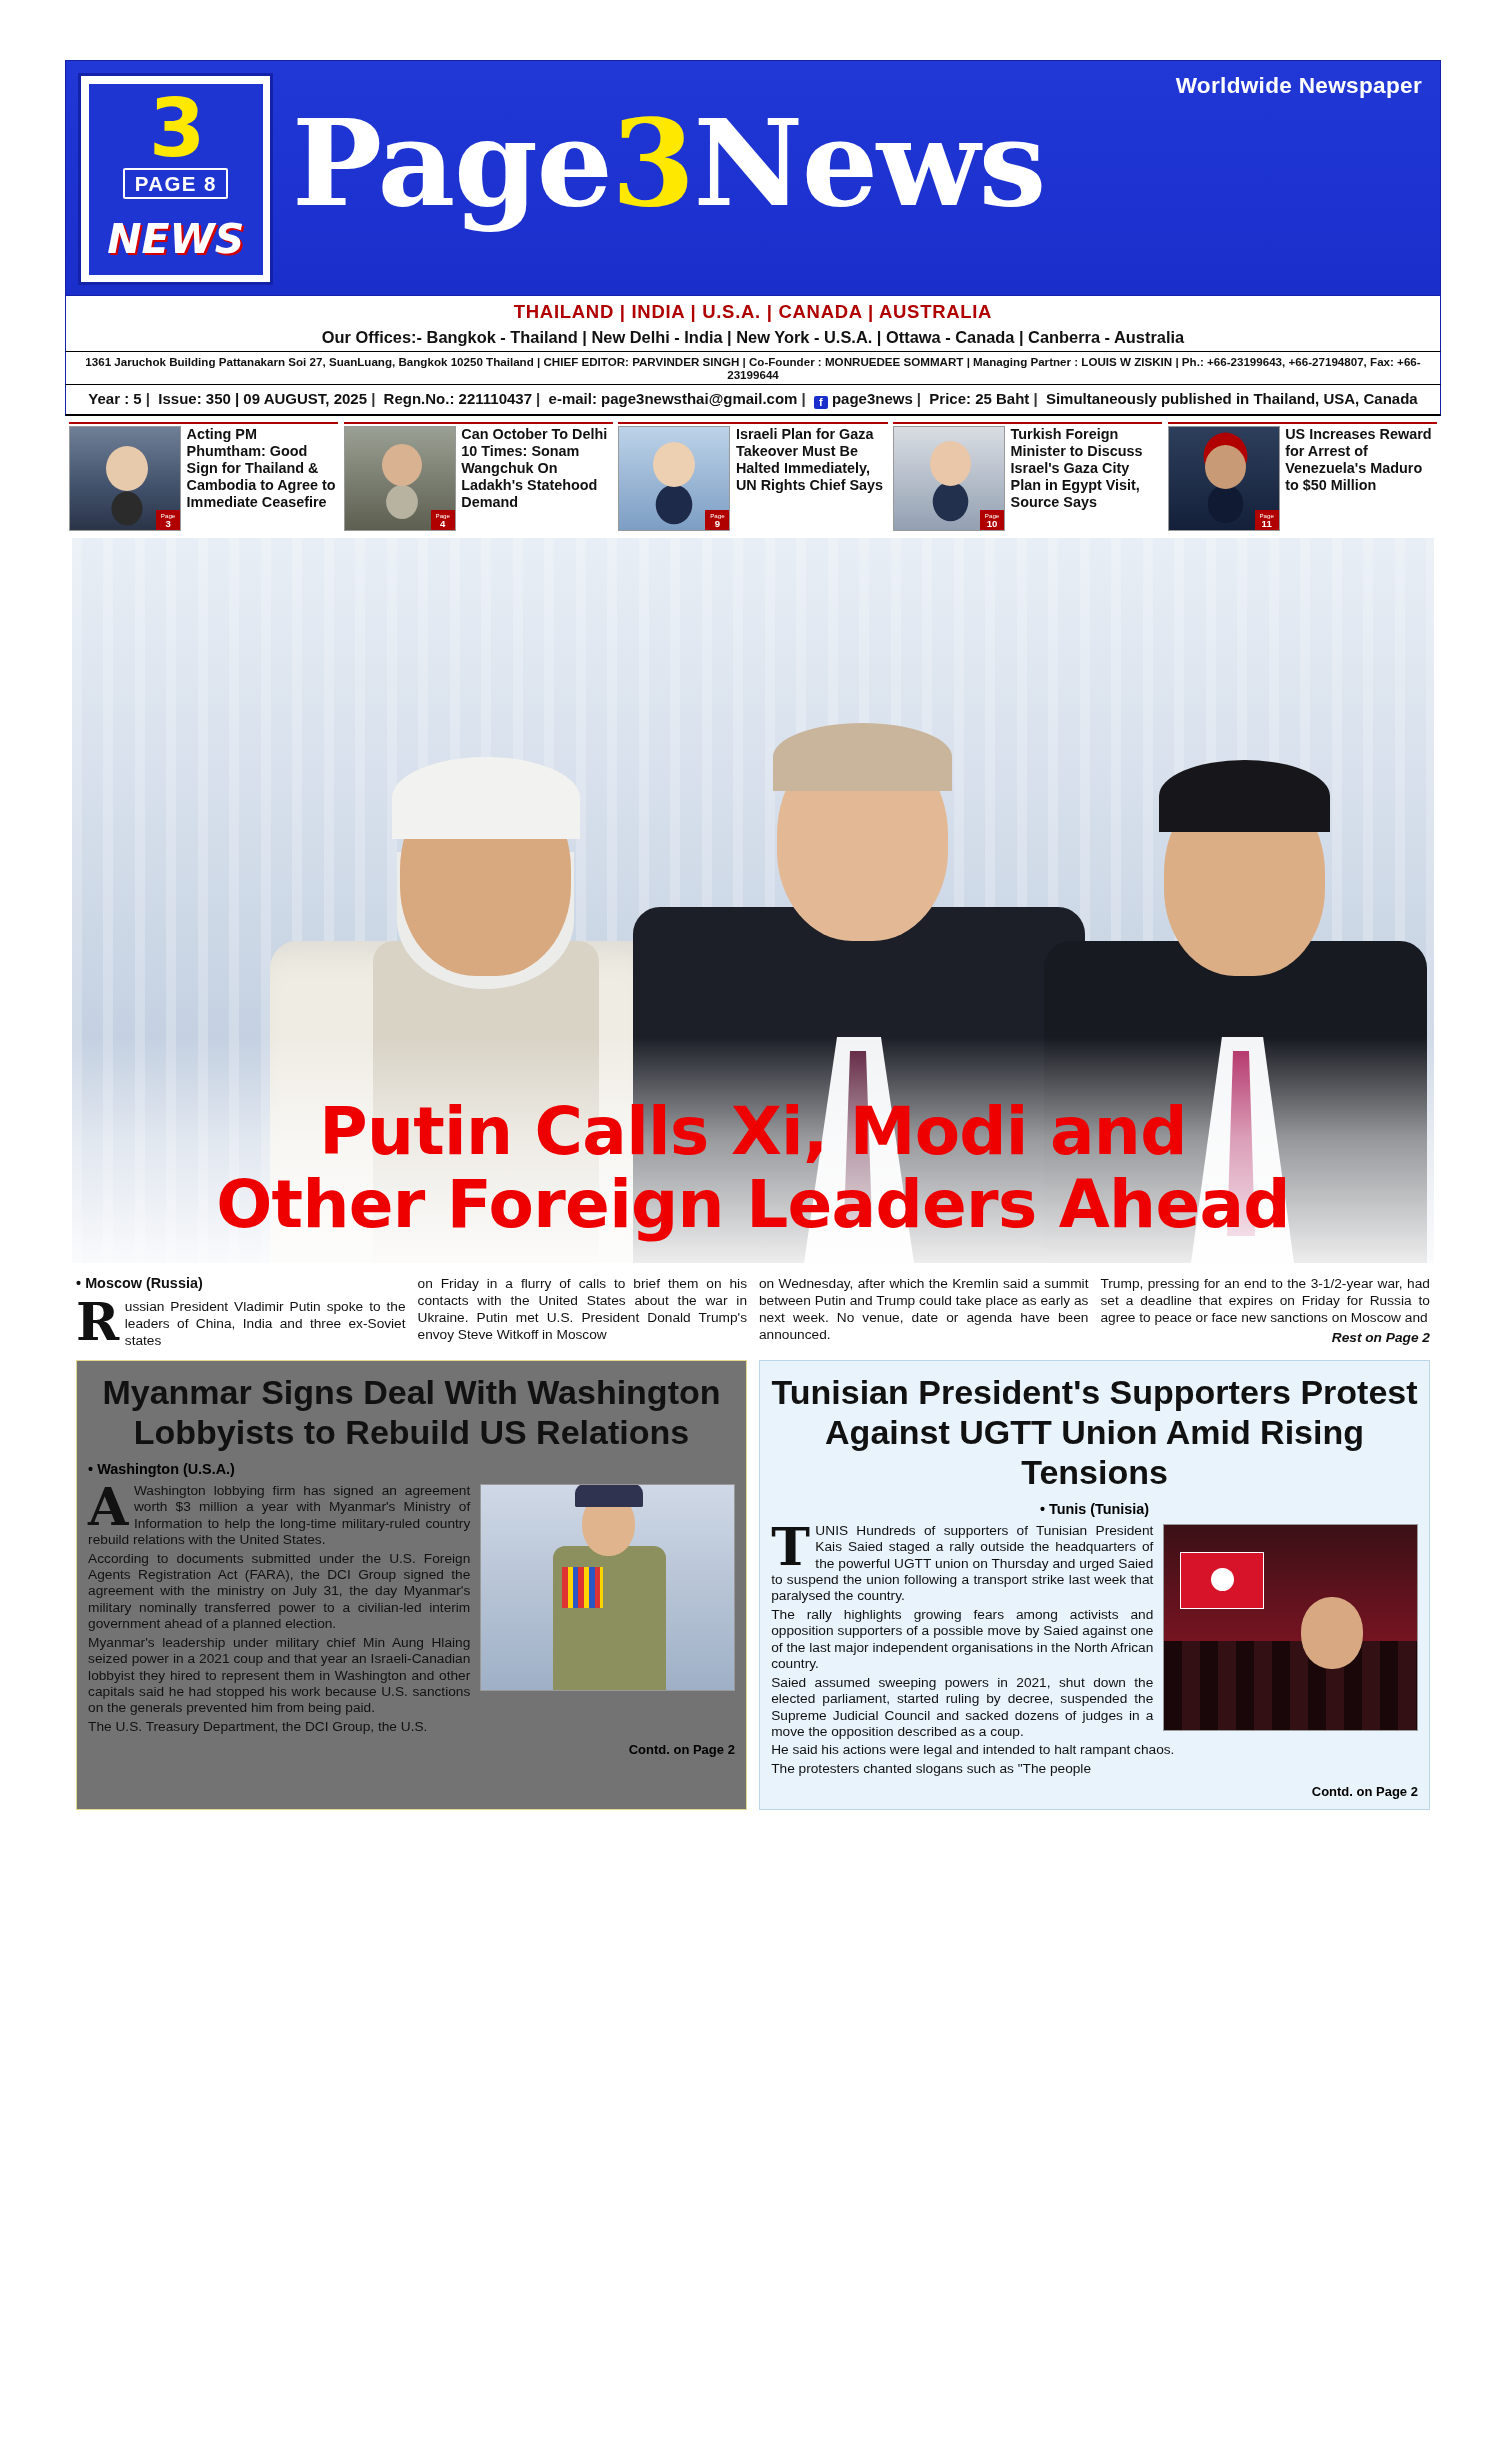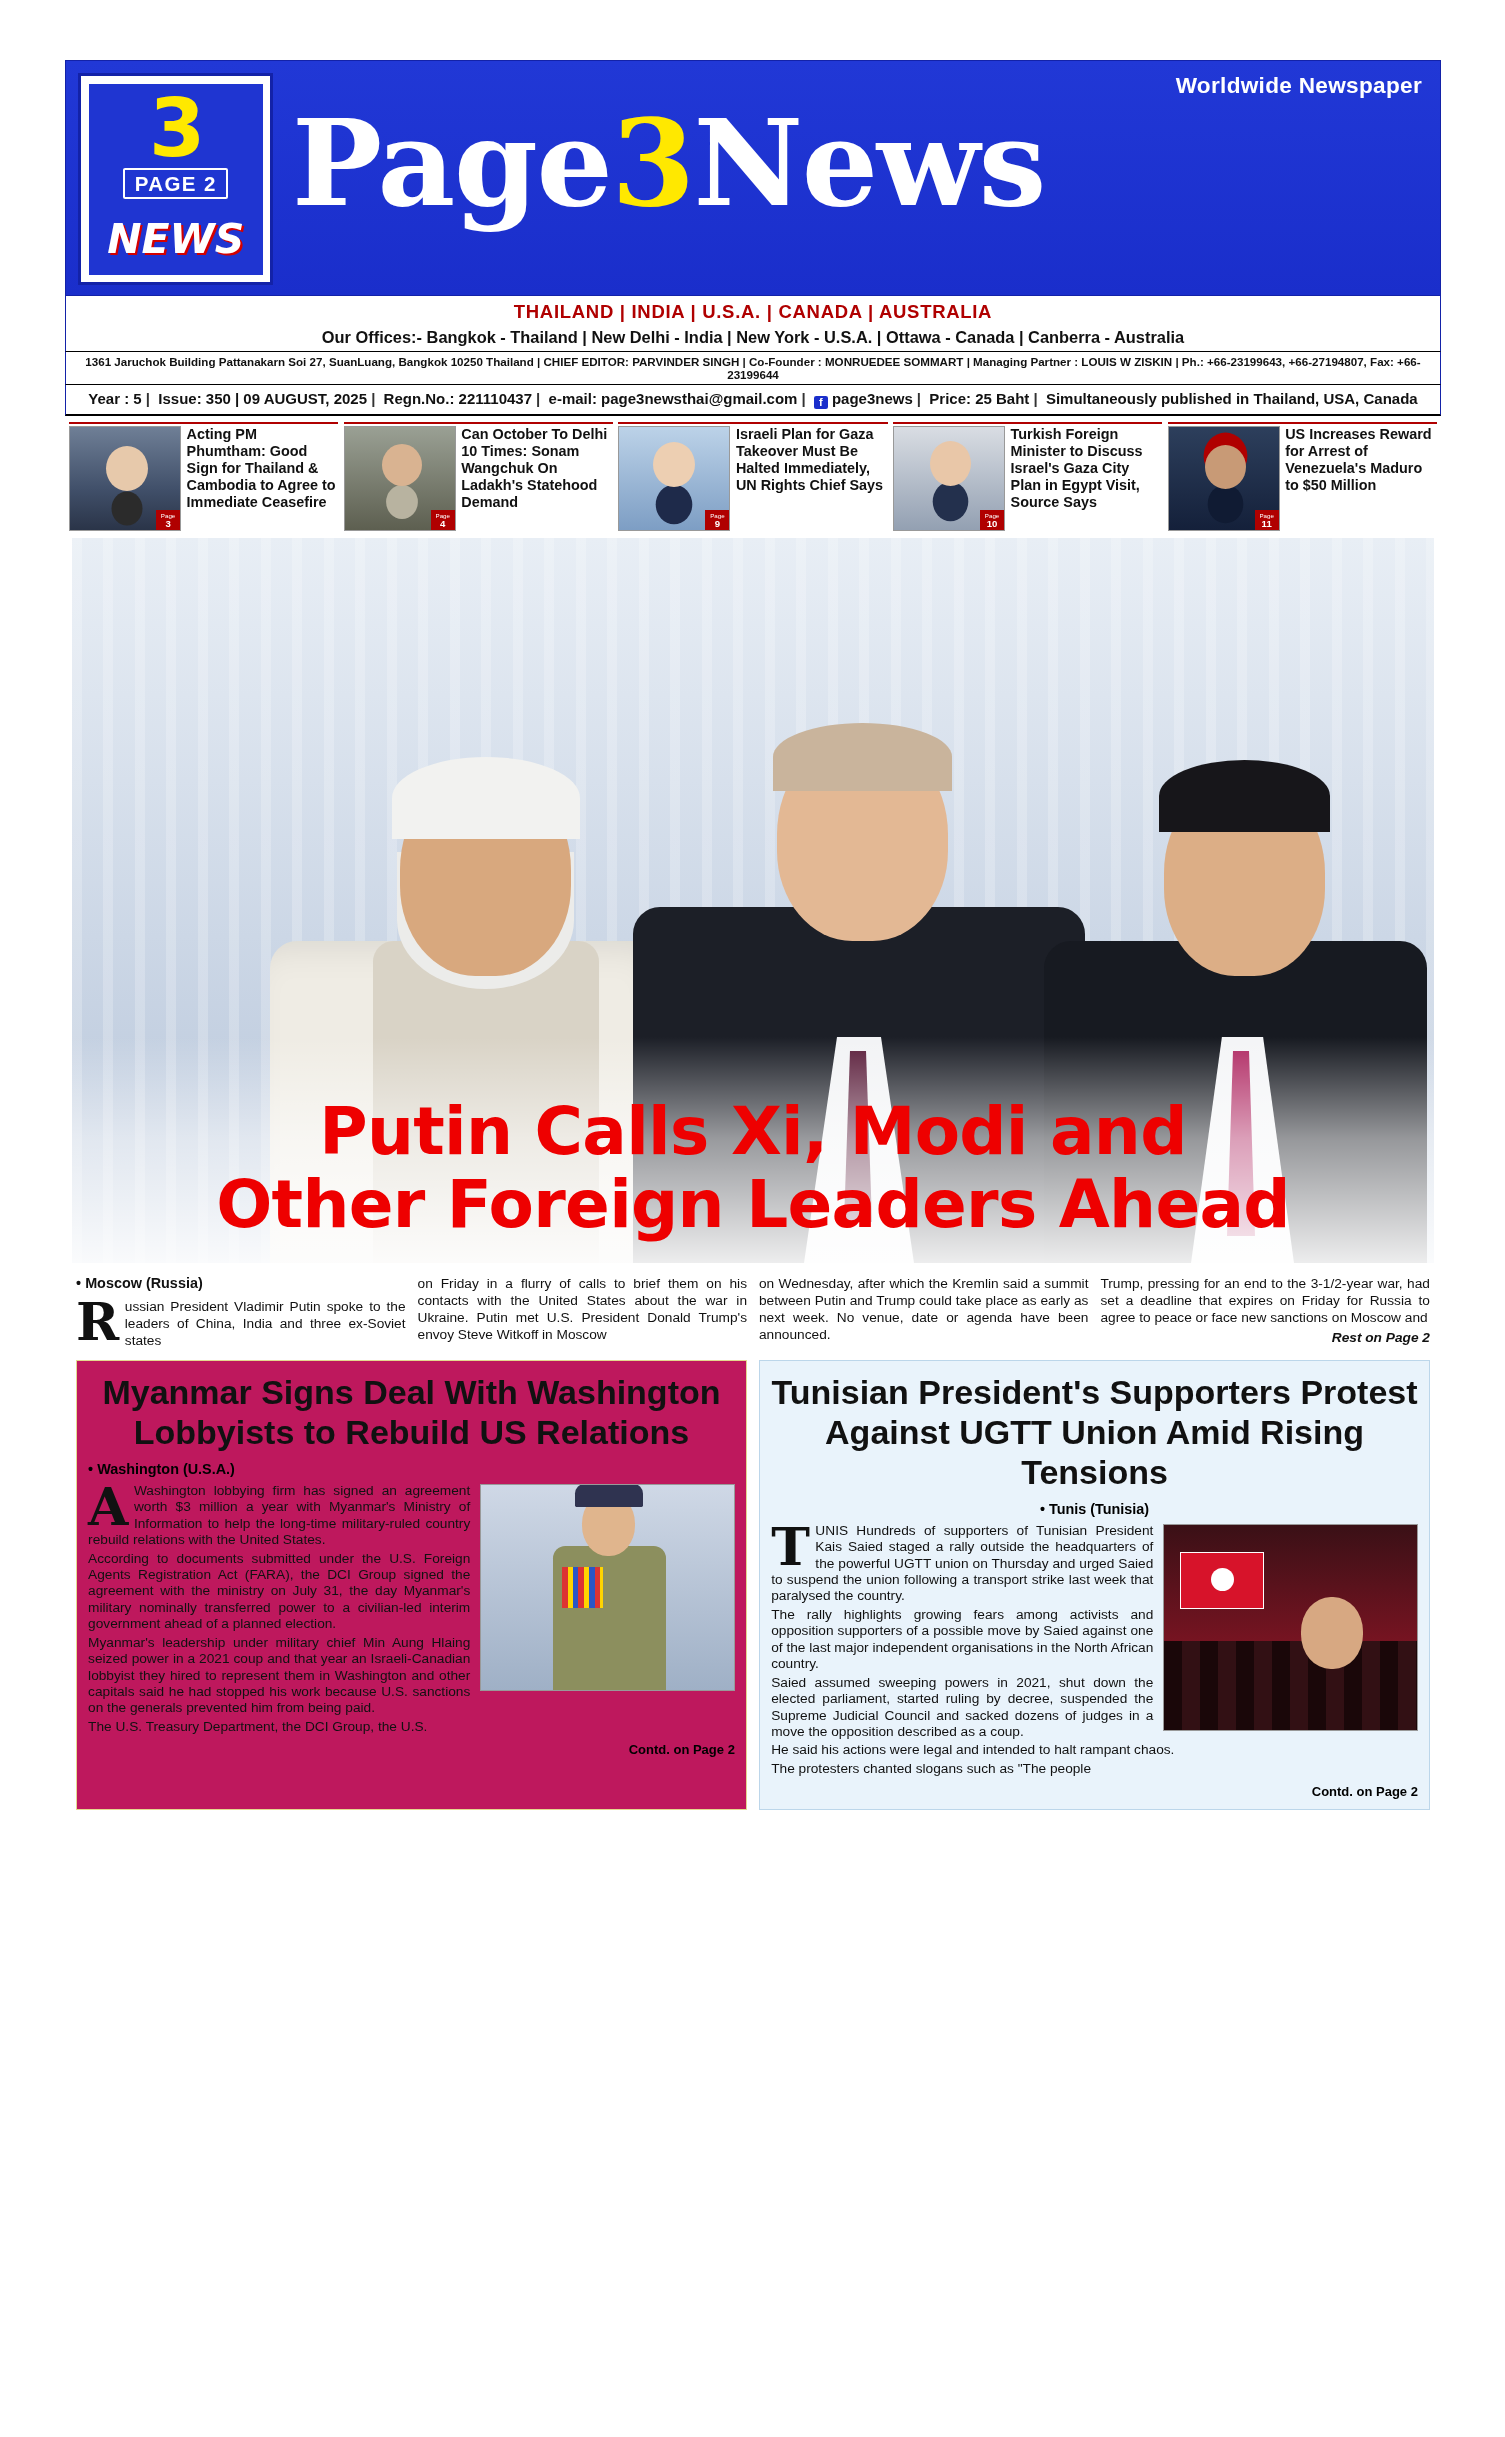--- a/index.html
+++ b/index.html
@@ -158,21 +158,21 @@
   .lead .col{flex:1;font-size:13.7px;line-height:17px;text-align:justify;color:#111;}
   .dateline{font-weight:bold;font-size:14.4px;color:#111;text-align:left;margin-bottom:5.5px;}
   .dropcap::first-letter{
     float:left;font-family:"DejaVu Serif",serif;font-size:52px;line-height:42px;font-weight:bold;
     padding:2.7px 5.5px 0 0;color:#111;
   }
   .rest{font-style:italic;font-weight:bold;text-align:right;display:block;margin-top:2.7px;}
   
   .bottom{display:flex;width:1362px;margin:11px auto 0;gap:12.3px;padding:0 4.1px 6.8px;box-sizing:border-box;}
   .story{flex:1;padding:8.2px 11px 9.6px;box-sizing:border-box;position:relative;}
-  .story.left{background:#be185d;border:0.7px solid #e3d98f;}
+  .story.left{background:#737373;border:0.7px solid #e3d98f;}
   .story.right{background:#e9f3fb;border:0.7px solid #bcd6ea;}
   .story h2{
     margin:2.7px 0 9.6px;text-align:center;font-size:34px;line-height:40px;font-weight:bold;color:#111;
     font-family:"Liberation Sans",sans-serif;
   }
   .story .subline{font-weight:bold;font-size:14.4px;margin:0 0 5.5px;}
   .story .subline.center{text-align:center;}
   .story p{font-size:13.7px;line-height:16.4px;text-align:justify;margin:0 0 2.1px;color:#111;}
   .story .figbox{
     float:right;width:253px;height:205px;margin:1.4px 0 5.5px 9.6px;border:0.7px solid #999;position:relative;overflow:hidden;
@@ -196,21 +196,21 @@
 </head>
 <body>
 
 <div class="page">
 <div class="sheet">
 
   <div class="masthead">
     <div class="logo-box">
       <div class="logo-inner">
         <div class="logo-3">3</div>
-        <div class="logo-page3"><span>PAGE 2</span></div>
+        <div class="logo-page3"><span>PAGE 8</span></div>
         <div class="logo-news">NEWS</div>
       </div>
     </div>
     <div class="ww-news">Worldwide Newspaper</div>
     <div class="title-wrap">
       <div class="title-text">
         <span>Page</span><span class="three">3</span><span>News</span>
       </div>
     </div>
   </div>

